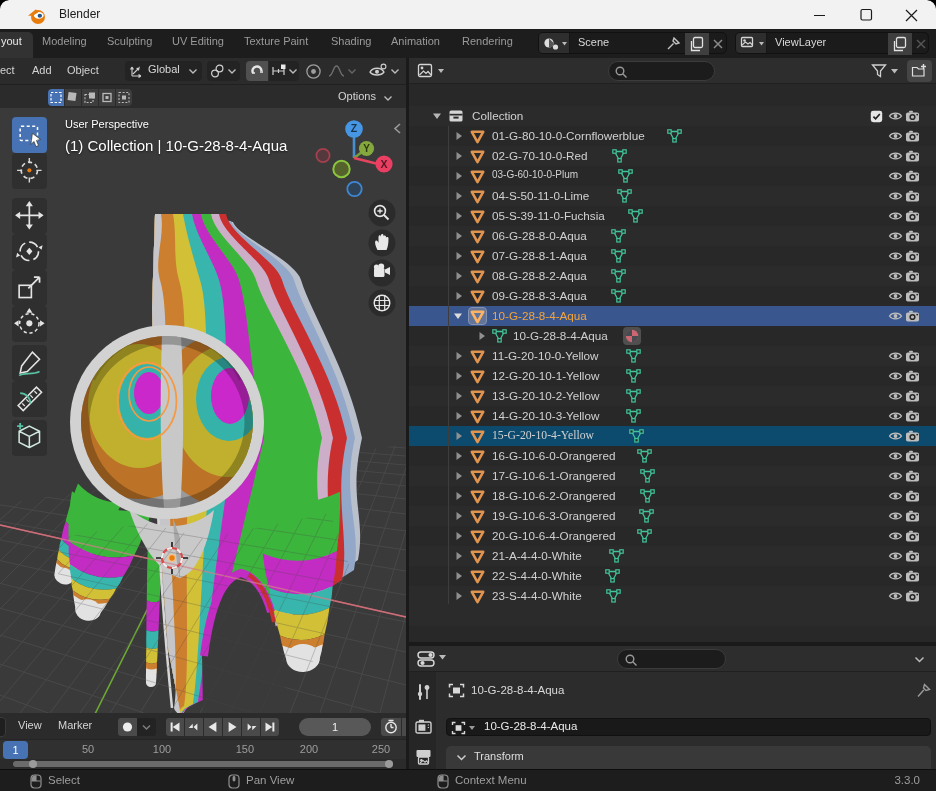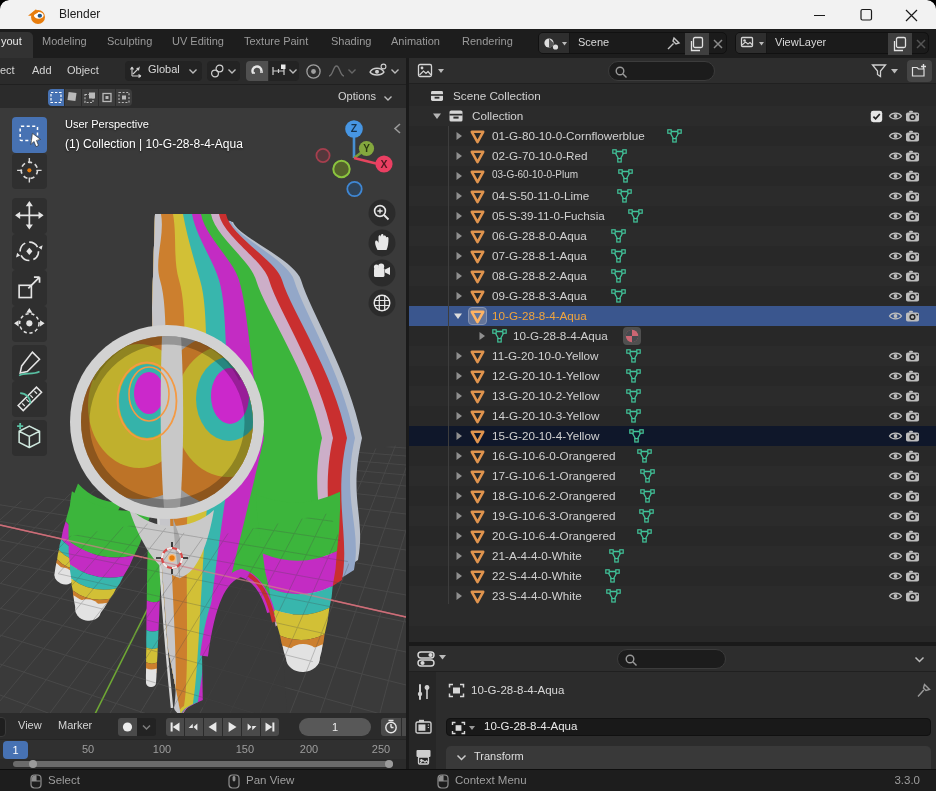--- a/index.html
+++ b/index.html
@@ -478,21 +478,21 @@
           <path d="M3 -3.5 L8 -6 L8 2 L3 -0.5 Z" fill="#e8e8e8"></path>
         </g>
         <g transform="translate(382,195)">
           <circle r="13.5" fill="#1f1f1f" opacity="0.55"></circle>
           <circle cx="0" cy="0" r="7.8" fill="none" stroke="#e8e8e8" stroke-width="1.4"></circle>
           <path d="M-7.5 -2.5 L7.5 -2.5 M-7.5 2.5 L7.5 2.5 M-2.7 -7.3 L-2.7 7.3 M2.7 -7.3 L2.7 7.3" stroke="#e8e8e8" stroke-width="1.2"></path>
         </g>
         <path d="M400 16 L395 20.5 L400 25" stroke="#9a9a9a" stroke-width="1.6" fill="none"></path>
       </svg>
       <div class="abs" style="left:65px;top:10px;font-size:11px;color:#fff;text-shadow:0 1px 2px rgba(0,0,0,.6)">User Perspective</div>
-      <div class="abs" style="left:65px;top:29px;font-size:12px;color:#fff;text-shadow:0 1px 2px rgba(0,0,0,.6)">(1) Collection | 10-G-28-8-4-Aqua</div>
+      <div class="abs" style="left:65px;top:29px;font-size:15px;color:#fff;text-shadow:0 1px 2px rgba(0,0,0,.6)">(1) Collection | 10-G-28-8-4-Aqua</div>
     </div>
 <div class="abs" style="left:0;top:713px;width:406px;height:56px;background:#2b2b2b;">
   <div class="abs" style="left:-14px;top:4px;width:20px;height:20px;background:#1f1f1f;border:1px solid #3a3a3a;border-radius:4px;"></div>
   <div class="abs" style="left:18px;top:6px;font-size:11px;color:#d4d4d4">View</div>
   <div class="abs" style="left:58px;top:6px;font-size:11px;color:#d4d4d4">Marker</div>
   <div class="abs" style="left:118px;top:5px;width:19px;height:18px;background:#4a4a4a;border-radius:3px 0 0 3px;">
      <svg width="19" height="18" viewBox="0 0 19 18">
           <circle cx="9.5" cy="9" r="4.6" fill="#ececec"></circle>
         </svg>
   </div>
@@ -577,28 +577,20 @@
     <path d="M1.5 2 L14.5 2 L9.5 8 L9.5 13.5 L6.5 11.5 L6.5 8 Z" fill="none" stroke="#d0d0d0" stroke-width="1.3"></path>
     <path d="M20 6 l7 0 -3.5 4.5 z" fill="#bbb"></path>
   </svg>
   <div class="abs" style="left:498px;top:2px;width:25px;height:22px;background:#454545;border-radius:4px;">
     <svg class="abs" style="left:4px;top:3px" width="17" height="16" viewBox="0 0 17 16">
       <path d="M1.5 4.5 L6 4.5 L7.5 6 L13 6 L13 13 L1.5 13 Z" fill="none" stroke="#e0e0e0" stroke-width="1.2"></path>
       <path d="M12.5 1 L12.5 6 M10 3.5 L15 3.5" stroke="#e0e0e0" stroke-width="1.4"></path>
     </svg>
   </div>
 </div>
-      <div class="abs" style="left:0;top:28px;width:527px;height:20px;background:#282828;">
-        <svg class="abs" style="left:21px;top:3px" width="14" height="14" viewBox="0 0 14 14">
-              <rect x="1" y="2" width="12" height="10" rx="1.4" fill="#d5d5d5"></rect>
-              <rect x="1" y="5.2" width="12" height="1.6" fill="#282828"></rect>
-              <rect x="4.6" y="7.8" width="4.8" height="1.8" fill="#282828"></rect>
-        </svg>
-        <div class="abs" style="left:44px;top:3px;font-size:11.7px;color:#d1d1d1">Scene Collection</div>
-      </div>
       <div class="abs" style="left:0;top:48px;width:527px;height:20px;background:#2b2b2b;">
         <svg class="abs" style="left:23px;top:6px" width="10" height="8" viewBox="0 0 10 8">
           <path d="M1 1.5 L9 1.5 L5 7 Z" fill="#b5b5b5"></path>
         </svg>
         <svg class="abs" style="left:39px;top:2px" width="16" height="16" viewBox="0 0 16 16">
               <rect x="1.5" y="2.5" width="13" height="11" rx="1.6" fill="#d5d5d5"></rect>
               <rect x="1.5" y="5.8" width="13" height="1.7" fill="#2b2b2b"></rect>
               <rect x="5.4" y="8.6" width="5.2" height="2" fill="#2b2b2b"></rect>
         </svg>
         <div class="abs" style="left:63px;top:3px;font-size:11.7px;color:#d1d1d1">Collection</div>
@@ -989,21 +981,21 @@
       <circle cx="7.5" cy="6" r="1.9" fill="#bdbdbd"></circle>
         </svg>
         <svg class="abs" style="left:496px;top:4px" width="15" height="13" viewBox="0 0 15 13">
       <rect x="1" y="2.5" width="13" height="9" rx="1.8" fill="#bdbdbd"></rect>
       <rect x="4" y="0.8" width="4" height="2" rx="1" fill="#bdbdbd"></rect>
       <circle cx="7.5" cy="7" r="3.1" fill="#282828"></circle>
           <circle cx="7.5" cy="7" r="1.6" fill="#bdbdbd"></circle>
       <circle cx="12.2" cy="4.6" r="0.9" fill="#282828"></circle>
         </svg>
       </div>
-      <div class="abs" style="left:0;top:368px;width:527px;height:20px;background:#0f172a;">
+      <div class="abs" style="left:0;top:368px;width:527px;height:20px;background:#0c4a6e;font-family:Liberation Serif, serif;">
         <svg class="abs" style="left:46px;top:5px" width="8" height="10" viewBox="0 0 8 10">
           <path d="M1.5 1 L7 5 L1.5 9 Z" fill="#909090"></path>
         </svg>
         <svg class="abs" style="left:61px;top:4px" width="15" height="14" viewBox="0 0 15 14">
       <path d="M1.8 1.8 L13.2 1.8 L7.5 12.2 Z" fill="none" stroke="#e0944e" stroke-width="2.6" stroke-linejoin="round"></path>
         </svg>
         <div class="abs" style="left:83px;top:3px;font-size:11.7px;color:#d1d1d1">15-G-20-10-4-Yellow</div>
         <svg class="abs" style="left:220px;top:3px" width="15" height="14" viewBox="0 0 15 14">
       <path d="M2.5 2.5 L12.5 2.5 L7.5 11.5 Z" fill="none" stroke="#41c49a" stroke-width="1.3"></path>
       <rect x="0.8" y="0.8" width="3.4" height="3.4" fill="#282828" stroke="#41c49a" stroke-width="1.2"></rect>

